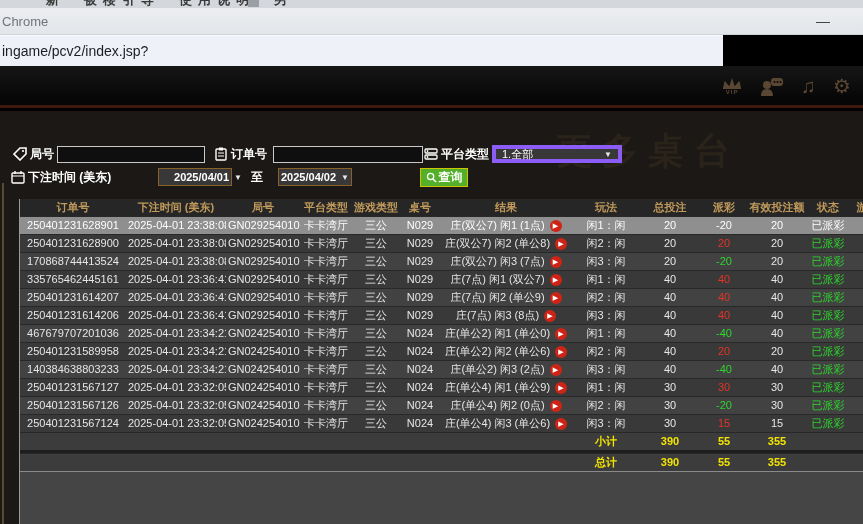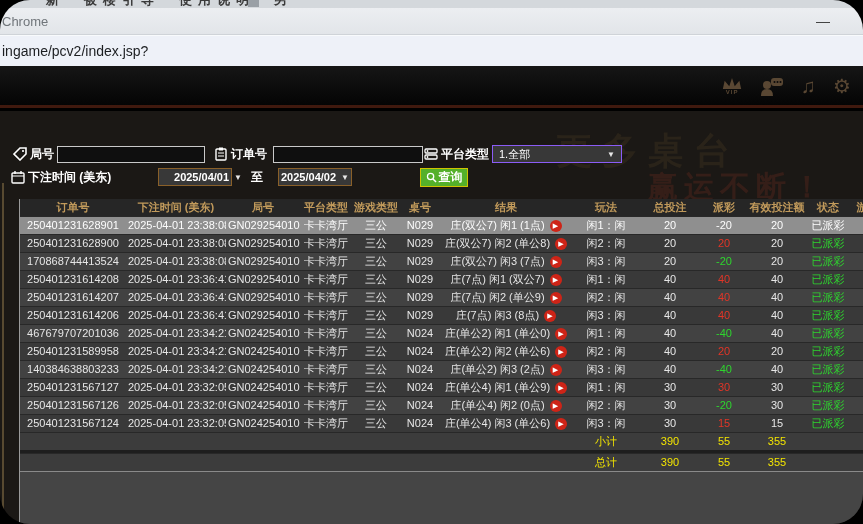--- a/index.html
+++ b/index.html
@@ -1,26 +1,26 @@
 <!DOCTYPE html>
 <html><head>
 <meta charset="utf-8">
 <style>
   html,body{margin:0;padding:0;background:#000;}
   *{box-sizing:border-box;font-family:"Liberation Sans","DejaVu Sans",sans-serif;}
-  .screen{position:relative;width:863px;height:524px;overflow:hidden;background:#000;border-radius:30px;}
+  .screen{position:relative;width:863px;height:524px;overflow:hidden;background:#000;}
 
   
   .top-strip{position:absolute;left:0;top:0;width:863px;height:8px;background:#d4d8dc;overflow:hidden;}
   .top-strip .frag{position:absolute;left:46px;top:-9px;font-size:13px;font-weight:bold;color:#3a3a3a;letter-spacing:6px;white-space:nowrap;}
   .top-strip .sq{position:absolute;left:248px;top:0px;width:11px;height:7px;background:#9aa0a6;}
   .titlebar{position:absolute;left:0;top:8px;width:863px;height:27px;background:linear-gradient(#eceef1,#e2e5e9);border-bottom:1px solid #cfd3d8;}
   .titlebar .wt{position:absolute;left:2px;top:6px;font-size:13px;color:#70757a;}
   .titlebar .min{position:absolute;left:808px;top:2px;width:30px;height:22px;text-align:center;font-size:14px;color:#444;line-height:22px;}
-  .urlbar{position:absolute;left:0;top:35px;width:863px;height:31px;background:#eef1f8;border-top:1px solid #f8fafc;}
+  .urlbar{position:absolute;left:0;top:35px;width:723px;height:31px;background:#eef1f8;border-top:1px solid #f8fafc;}
   .urlbar .url{position:absolute;left:2px;top:7px;font-size:14px;color:#1c1e21;}
 
   
   .app-header{position:absolute;left:0;top:66px;width:863px;height:42px;background:linear-gradient(#161616,#040404);border-bottom:3px solid #40190e;}
   .hicons{position:absolute;right:12px;top:8px;display:flex;align-items:center;gap:17px;color:#594733;}
   .hicon{display:flex;flex-direction:column;align-items:center;line-height:1;}
   .hicon .viptxt{font-size:6px;font-weight:bold;letter-spacing:1px;color:#594733;margin-top:-1px;}
   .glyph{font-size:20px;color:#594733;}
 
   
@@ -29,41 +29,41 @@
   .wm1{position:absolute;left:556px;top:16px;font-size:36px;font-weight:bold;letter-spacing:10px;color:rgba(175,140,70,.10);white-space:nowrap;}
   .wm2{position:absolute;left:648px;top:56px;font-size:30px;font-weight:bold;letter-spacing:6px;color:rgba(195,60,45,.16);white-space:nowrap;}
 
   
   .fitem{position:absolute;height:18px;display:flex;align-items:center;color:#fff;}
   .flabel{font-size:12px;font-weight:bold;color:#fff;white-space:nowrap;margin-left:3px;}
   .ficon{display:inline-block;width:14px;height:14px;}
   .tin{position:absolute;height:17px;background:#0f0f0f;border:1px solid #c9c9c9;color:#eee;font-size:11px;padding:0 3px;outline:none;}
   .dd{position:absolute;height:18px;background:#383838;display:flex;align-items:center;justify-content:center;font-size:11px;font-weight:bold;color:#fff;cursor:pointer;}
   .dd .arrow{font-size:8px;margin-left:5px;color:#e8e8e8;}
-  .dd.platform{justify-content:flex-start;padding:0 6px;font-weight:normal;border:1px solid #8b5cf6;}
+  .dd.platform{justify-content:flex-start;padding:0 6px;font-weight:normal;border:4px solid #8b5cf6;}
   .dd.platform .arrow{margin-left:auto;}
   .dd.date{border:1px solid #8a6029;}
   .qbtn{position:absolute;left:420px;top:57px;width:48px;height:19px;background:#54b02a;border:1px solid #cfc400;color:#fff;font-size:12px;font-weight:bold;display:flex;align-items:center;justify-content:center;gap:2px;cursor:pointer;}
 
   
   .tablewrap{position:absolute;left:19px;top:88px;right:0;bottom:0;background:#454545;border-left:1px solid #9a9a9a;overflow:hidden;}
   table{border-collapse:collapse;table-layout:fixed;width:887px;}
   th{background:#262626;color:#c19a5b;font-size:11px;font-weight:bold;height:17px;padding:0;white-space:nowrap;overflow:hidden;}
   td{height:18px;padding:0 2px;font-size:11px;color:#e6e6e6;text-align:center;white-space:nowrap;overflow:hidden;border-top:1px solid #282828;}
   tr.data{background:#424242;}
   tr.data:nth-child(even){background:#393939;}
   tr.selected{background:#8f8f8f !important;}
   tr.selected td{color:#fdfdfd;}
   .pos{color:#e23527;}
   .neg{color:#2ed52e;}
   .green{color:#2ed52e;}
   .dim{color:#cfcfcf;}
   .play{display:inline-block;width:12px;height:12px;border-radius:50%;background:#ce2417;color:#fff;font-size:7px;line-height:12px;text-align:center;vertical-align:middle;margin-left:5px;}
   tr.totals{background:#3c3c3c;}
-  tr.totals td{color:#f2e400;font-weight:normal;}
+  tr.totals td{color:#f2e400;font-weight:bold;}
   tr.gap td{height:3px;background:#1e1e1e;border:none;padding:0;}
   .endline{height:1px;background:#8a8a8a;width:100%;}
   .c1{width:106px}.c2{width:100px}.c3{width:74px}.c4{width:52px}.c5{width:48px}.c6{width:40px}
   .c7{width:132px}.c8{width:68px}.c9{width:60px}.c10{width:48px}.c11{width:58px}.c12{width:44px}.c13{width:57px}
 </style>
 </head>
 <body>
 
 <div class="screen">
 
@@ -99,21 +99,20 @@
             <circle cx="20.5" cy="6" r="1" fill="#0a0a0a"></circle>
         </svg>
       </span>
       <span class="glyph">♫</span>
       <span class="glyph">⚙</span>
     </div>
   </div>
 
   <div class="main">
     <span class="wm1">更多桌台</span>
-    <span class="wm2">赢运不断！</span>
     <div class="edge-line"></div>
 
     <div class="fitem" style="left:13px;top:34px;">
       <span class="ficon">
         <svg width="14" height="14" viewBox="0 0 14 14">
             <path d="M1,7 L7,1 L13,1 L13,7 L7,13 Z" fill="none" stroke="#fff" stroke-width="1.6"></path>
             <circle cx="10" cy="4" r="1.1" fill="#fff"></circle>
           </svg>
       </span>
       <span class="flabel">局号</span>
@@ -253,21 +252,21 @@
               <td>N029</td>
               <td><span>庄(双公7) 闲3 (7点)</span><span class="play">▶</span></td>
               <td>闲3：闲</td>
               <td>20</td>
               <td class="neg">-20</td>
               <td>20</td>
               <td class="green">已派彩</td>
               <td class="dim">-</td>
             </tr>
             <tr class="data">
-              <td>250401231614208</td>
+              <td>335765462445161</td>
               <td>2025-04-01 23:36:41</td>
               <td>GN029254010Q9</td>
               <td>卡卡湾厅</td>
               <td>三公</td>
               <td>N029</td>
               <td><span>庄(7点) 闲1 (双公7)</span><span class="play">▶</span></td>
               <td>闲1：闲</td>
               <td>40</td>
               <td class="pos">40</td>
               <td>40</td>

